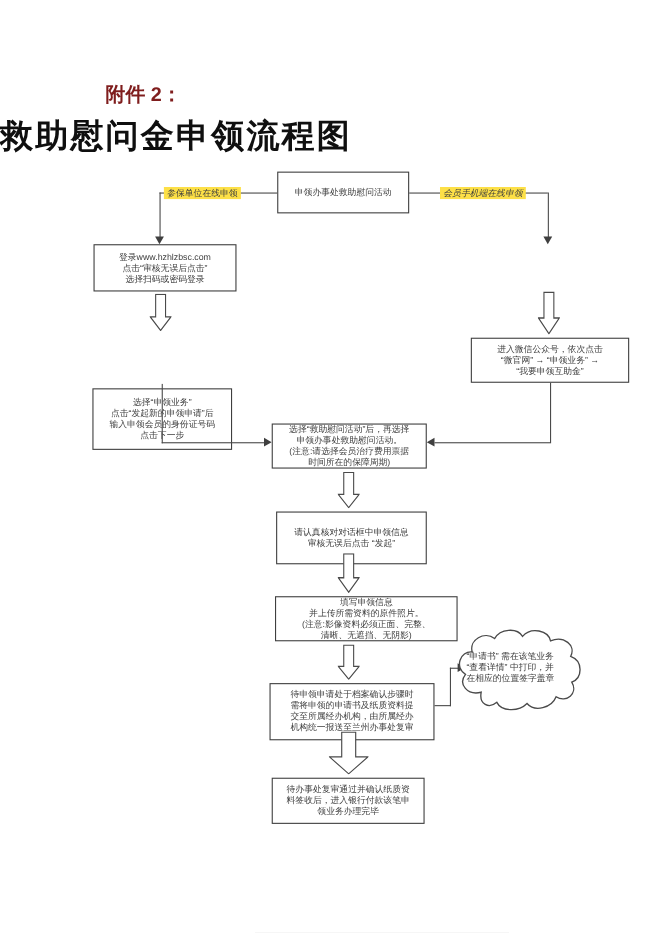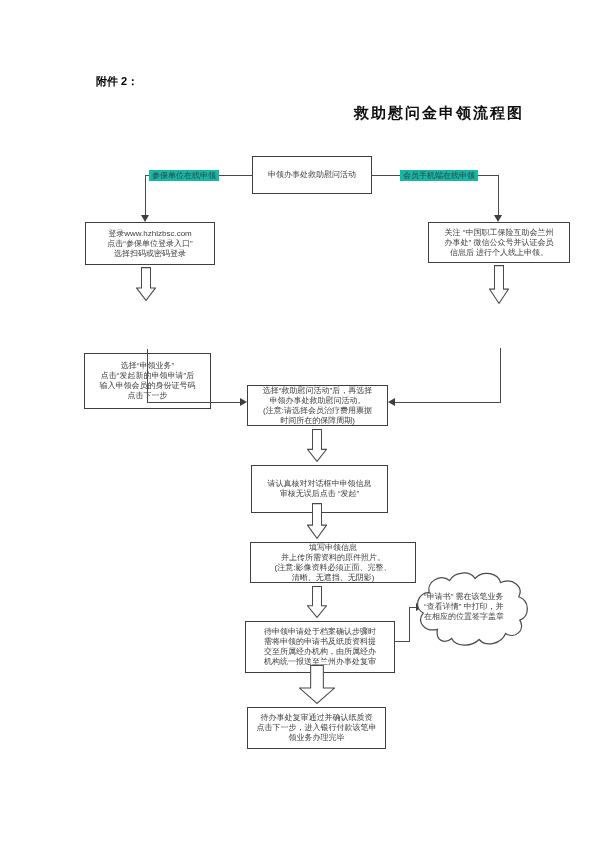--- a/index.html
+++ b/index.html
@@ -1,21 +1,21 @@
 <!DOCTYPE html>
 <html><head>
 <meta charset="utf-8">
 <style>
   html,body{margin:0;padding:0;background:#e8e8e8;}
   #page{position:relative;width:600px;height:848px;background:#ffffff;margin:0 auto;
         font-family:"Liberation Sans","DejaVu Sans",sans-serif;overflow:hidden;}
 
-  .attachment{position:absolute;left:96px;top:74px;font-size:11px;font-weight:bold;color:#000000;}
-  .title{position:absolute;left:0;top:104px;width:524px;text-align:right;
-         font-size:15px;font-weight:bold;color:#0f0f0f;letter-spacing:2px;}
+  .attachment{position:absolute;left:96px;top:74px;font-size:18px;font-weight:bold;color:#7f1d1d;}
+  .title{position:absolute;left:0;top:104px;width:524px;text-align:left;
+         font-size:30px;font-weight:bold;color:#0f0f0f;letter-spacing:2px;}
 
   .fbox{position:absolute;border:1px solid #3f3f3f;background:#fff;color:#3d3d3d;
         font-size:8px;line-height:10px;display:flex;align-items:center;justify-content:center;
         text-align:center;white-space:pre-line;box-sizing:border-box;padding:1px 2px;}
   .b-start{left:252px;top:156px;width:120px;height:38px;}
   .b-left1{left:85px; top:222px;width:130px;height:43px;}
   .b-left2{left:84px; top:305px;width:127px;height:56px;margin-top:48px;}
   .b-right1{left:428px;top:222px;width:142px;height:41px;}
   .b-right2{left:428px;top:307px;width:144px;height:41px;}
   .b-mid1{left:247px;top:385px;width:141px;height:41px;}
@@ -42,23 +42,23 @@
   .arr{position:absolute;width:0;height:0;}
   .arr-down{border-left:4px solid transparent;border-right:4px solid transparent;border-top:7px solid #3f3f3f;}
   .arr-right{border-top:4px solid transparent;border-bottom:4px solid transparent;border-left:7px solid #3f3f3f;}
   .arr-left{border-top:4px solid transparent;border-bottom:4px solid transparent;border-right:7px solid #3f3f3f;}
   .a-left-down {left:141px;top:215px;}
   .a-right-down{left:494px;top:215px;}
   .a-into-mid-l{left:240px;top:398px;}
   .a-into-mid-r{left:388px;top:398px;}
   .a-into-cloud{left:416px;top:603px;}
 
-  .blabel{position:absolute;background:#14b8a6;padding:0 3px;font-size:8px;line-height:11px;color:#3d3d3d;}
+  .blabel{position:absolute;background:#fde047;padding:0 3px;font-size:8px;line-height:11px;color:#3d3d3d;}
   .lbl-left {left:149px;top:170px;}
-  .lbl-right{left:400px;top:170px;}
+  .lbl-right{left:400px;top:170px;font-style:italic;}
 
   .harrow{position:absolute;}
   .ha-left {left:136px;top:267px;width:20px;height:34px;}
   .ha-right{left:489px;top:265px;width:20px;height:39px;}
   .ha-mid1 {left:307px;top:429px;width:20px;height:33px;}
   .ha-mid2 {left:307px;top:503px;width:20px;height:36px;}
   .ha-mid3 {left:307px;top:586px;width:20px;height:32px;}
   .ha-big  {left:299px;top:665px;width:36px;height:39px;}
   .harrow svg{display:block;width:100%;height:100%;}
 
@@ -80,43 +80,43 @@
   <div class="vline l-left-v"></div>
   <div class="arr arr-down a-left-down"></div>
   <div class="blabel lbl-left">参保单位在线申领</div>
 
   <div class="hline l-right-h"></div>
   <div class="vline l-right-v"></div>
   <div class="arr arr-down a-right-down"></div>
   <div class="blabel lbl-right">会员手机端在线申领</div>
 
   <div class="fbox b-left1">登录www.hzhlzbsc.com
-点击“参保单位登录入口”
+点击“审核无误后点击”
 选择扫码或密码登录</div>
   <div class="harrow ha-left">
     <svg viewBox="0 0 20 30" preserveAspectRatio="none">
         <polygon points="5.5,0.5 14.5,0.5 14.5,18.5 19.5,18.5 10,29.5 0.5,18.5 5.5,18.5" fill="#ffffff" stroke="#4a4a4a" stroke-width="1"></polygon>
       </svg>
   </div>
   <div class="fbox b-left2">选择“申领业务”
 点击“发起新的申领申请”后
 输入申领会员的身份证号码
 点击下一步</div>
   <div class="vline l-left2-v"></div>
   <div class="hline l-left2-h"></div>
   <div class="arr arr-right a-into-mid-l"></div>
 
-  <div class="fbox b-right1">关注 “中国职工保险互助会兰州
-办事处” 微信公众号并认证会员
-信息后 进行个人线上申领。</div>
   <div class="harrow ha-right">
     <svg viewBox="0 0 20 30" preserveAspectRatio="none">
         <polygon points="5.5,0.5 14.5,0.5 14.5,18.5 19.5,18.5 10,29.5 0.5,18.5 5.5,18.5" fill="#ffffff" stroke="#4a4a4a" stroke-width="1"></polygon>
       </svg>
   </div>
+  <div class="fbox b-right2">进入微信公众号，依次点击
+“微官网” → “申领业务” →
+“我要申领互助金”</div>
   <div class="vline l-right2-v"></div>
   <div class="hline l-right2-h"></div>
   <div class="arr arr-left a-into-mid-r"></div>
 
   <div class="fbox b-mid1">选择“救助慰问活动”后，再选择
 申领办事处救助慰问活动。
 (注意:请选择会员治疗费用票据
 时间所在的保障周期)</div>
   <div class="harrow ha-mid1">
     <svg viewBox="0 0 20 30" preserveAspectRatio="none">
@@ -157,16 +157,16 @@
   <div class="cloud-text">“申请书” 需在该笔业务
 “查看详情” 中打印，并
 在相应的位置签字盖章</div>
 
   <div class="harrow ha-big">
     <svg viewBox="0 0 34 38" preserveAspectRatio="none">
         <polygon points="11,0.5 23,0.5 23,22.5 33.5,22.5 17,37.5 0.5,22.5 11,22.5" fill="#ffffff" stroke="#4a4a4a" stroke-width="1"></polygon>
       </svg>
   </div>
   <div class="fbox b-mid5">待办事处复审通过并确认纸质资
-点击下一步，进入银行付款该笔申
+料签收后，进入银行付款该笔申
 领业务办理完毕</div>
 
 </div>
 
 </body></html>

